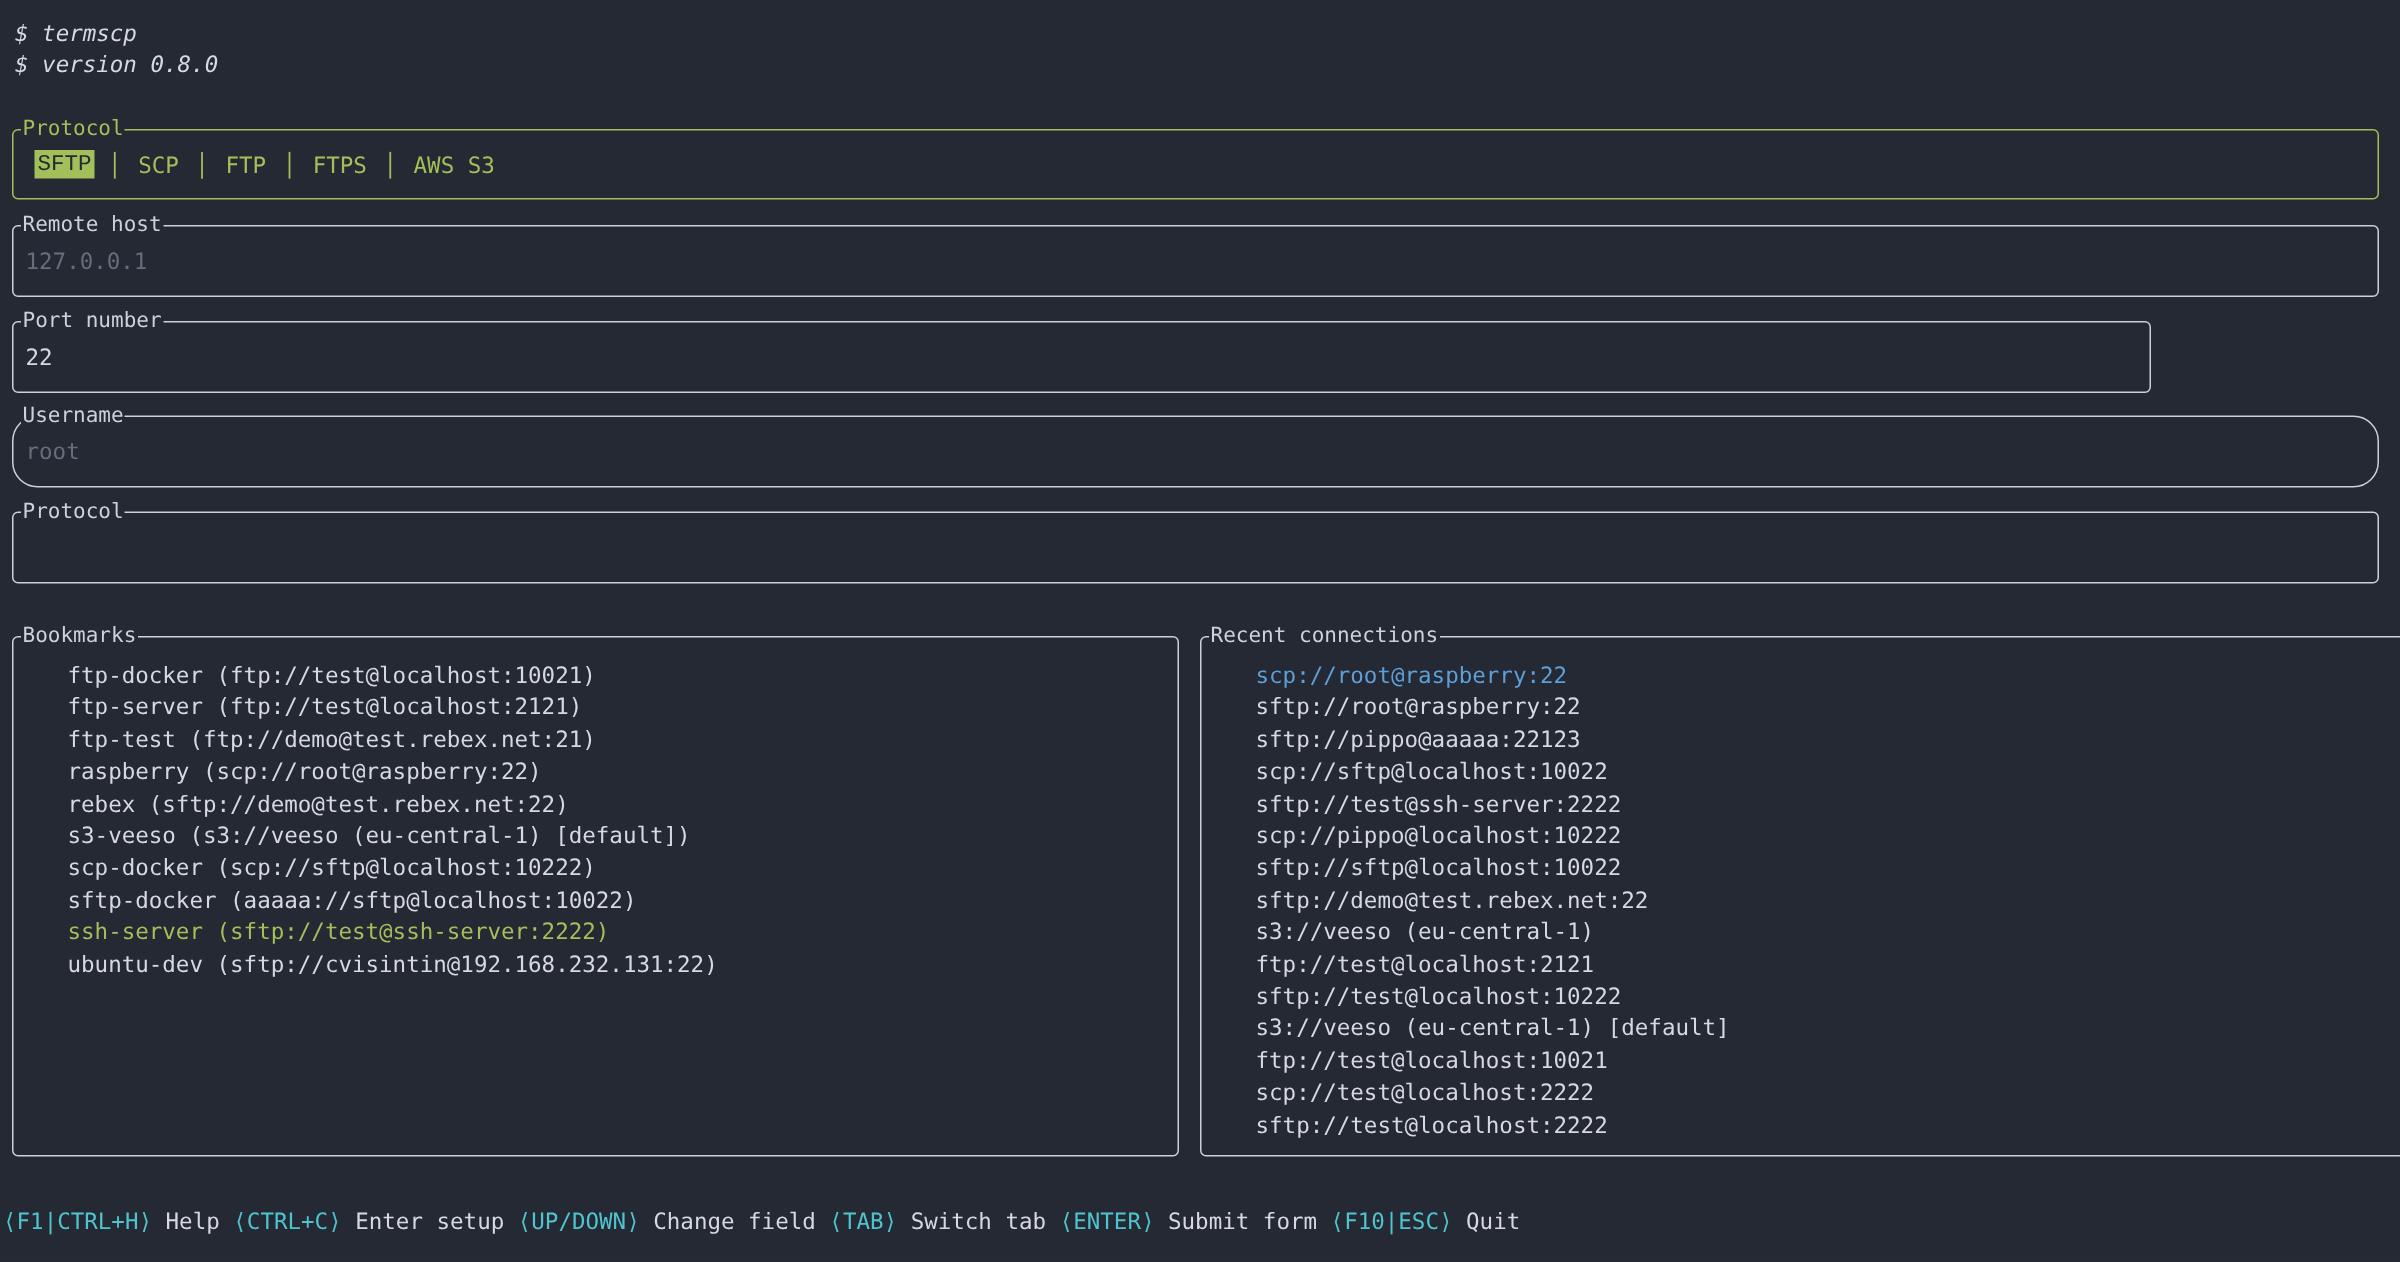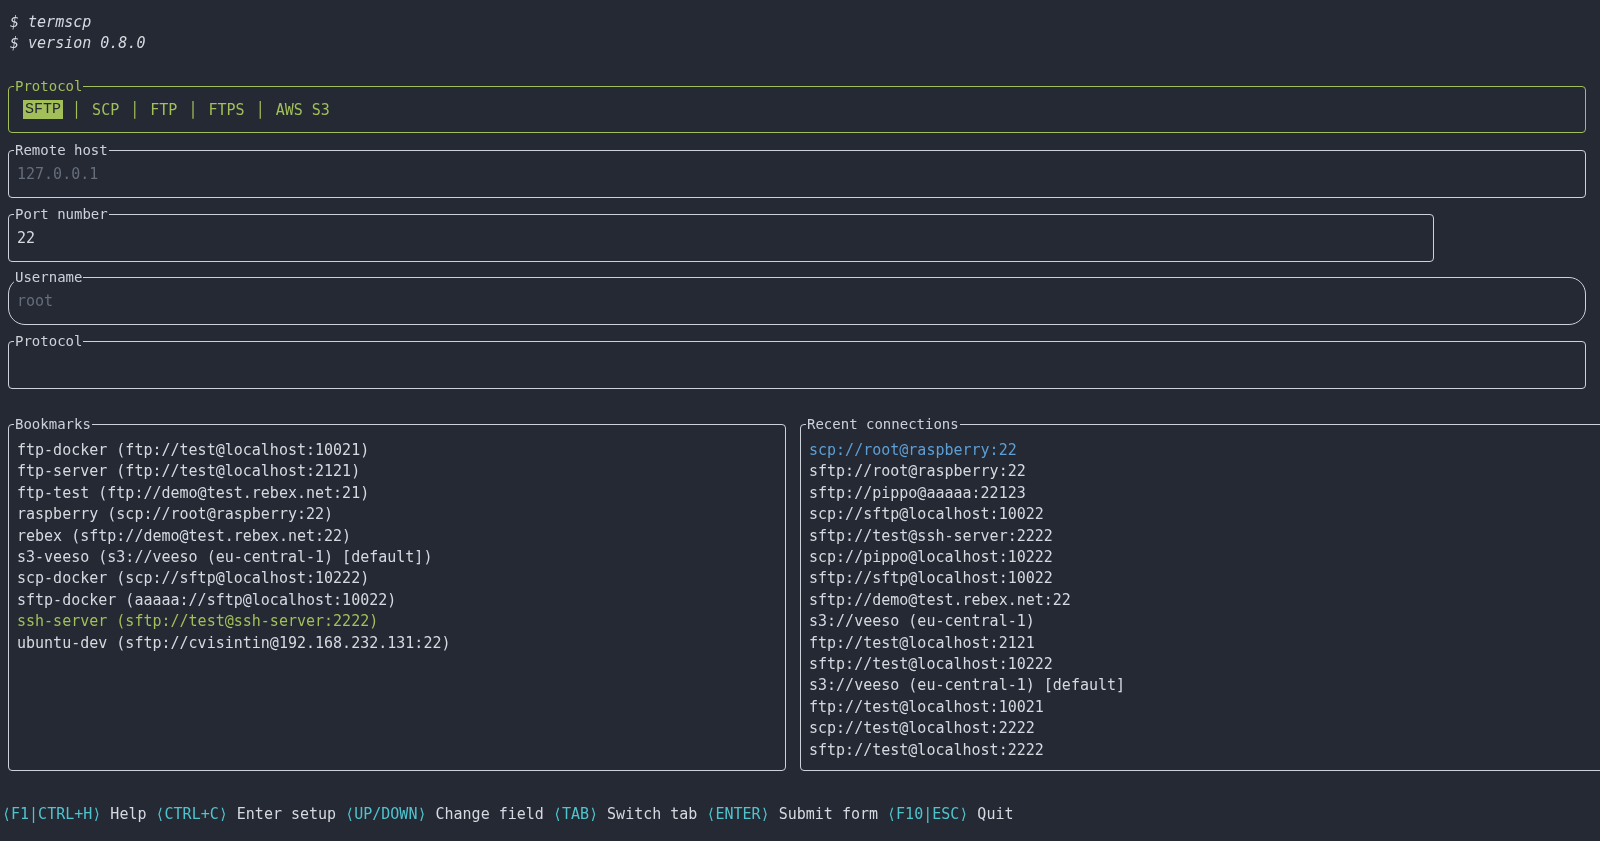--- a/index.html
+++ b/index.html
@@ -72,20 +72,21 @@
     color: var(--foreground, #d6d9e0);
     font-family: inherit;
     font-size: 15px;
   }
   .tinput::placeholder { color: var(--muted, #666d7b); opacity: 1; }
 
   .tlist {
     padding: 15px 8px 0 8px;
     overflow: hidden;
     height: 100%;
+    margin-left: 28px;
   }
   .list-item {
     line-height: 21.4px;
     white-space: pre;
     cursor: pointer;
     color: var(--foreground, #d6d9e0);
   }
   .list-item.sel-green { color: var(--accent-green, #a3bf5a); }
   .list-item.sel-blue  { color: var(--accent-blue, #5d9fd7); }
 

